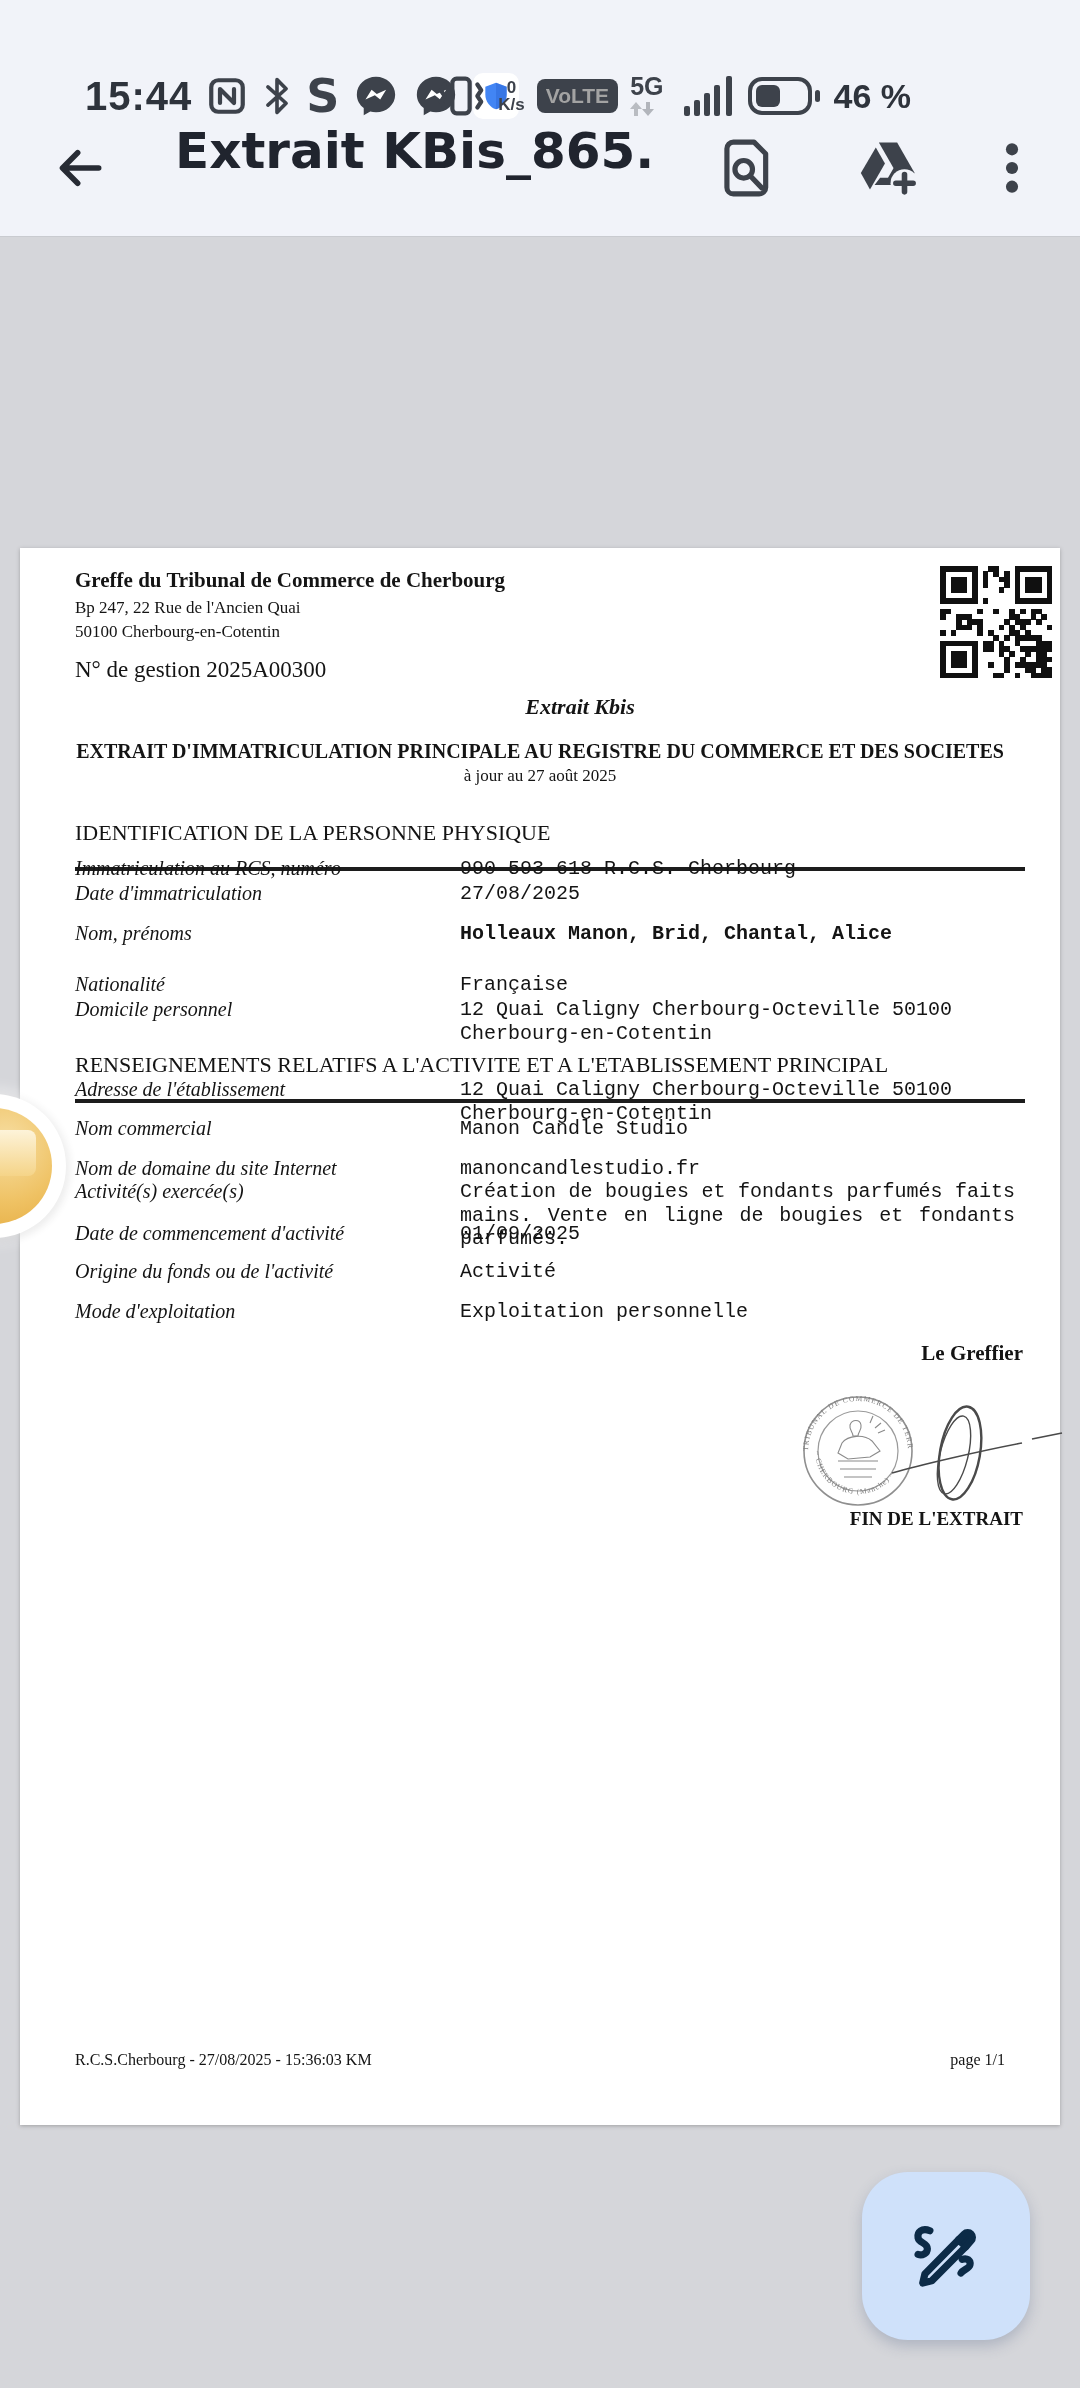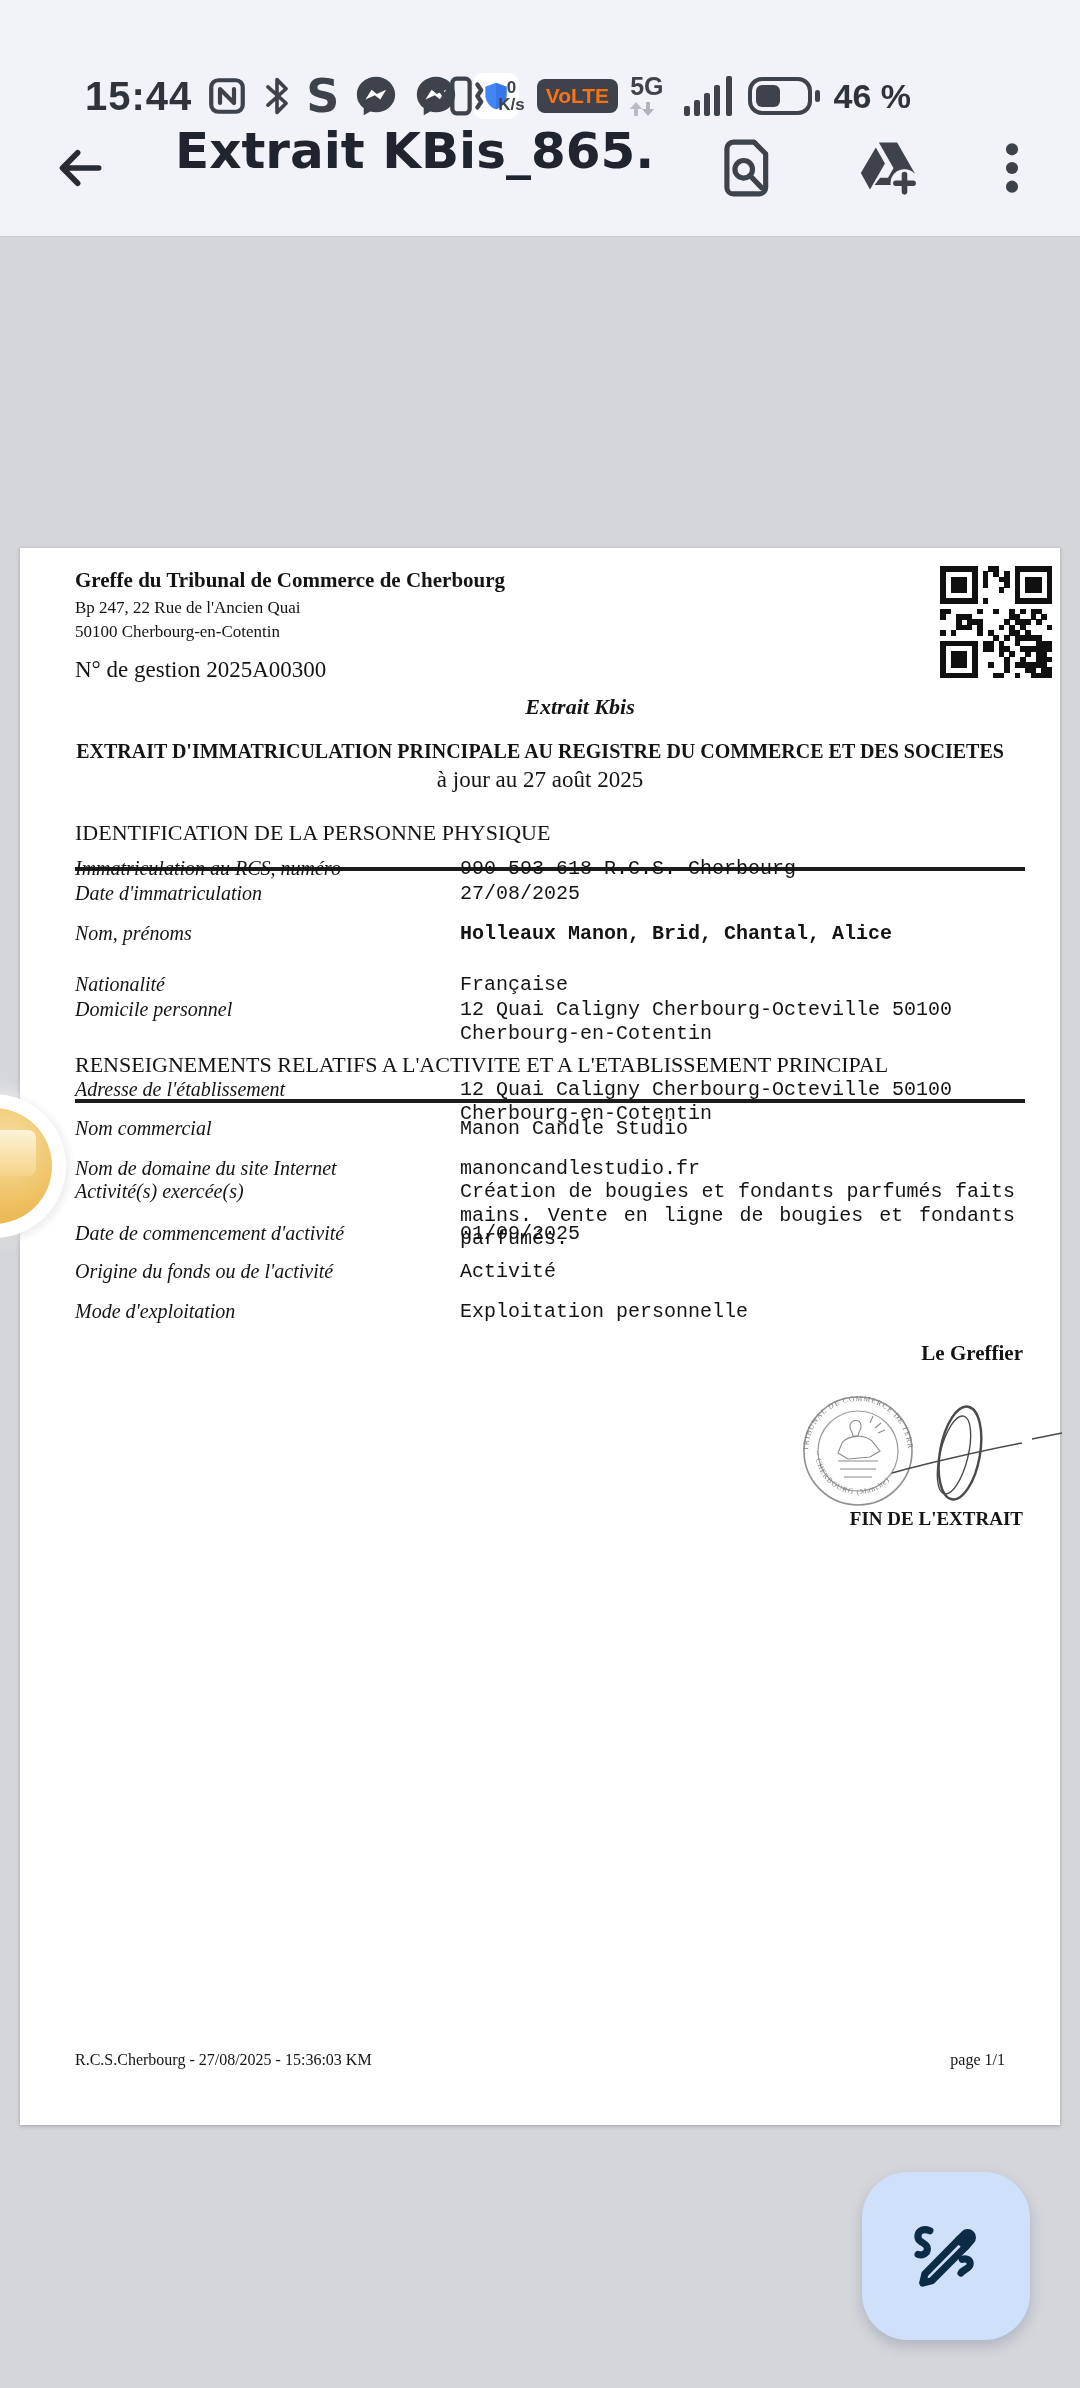--- a/index.html
+++ b/index.html
@@ -11,21 +11,21 @@
           border-bottom:1px solid #c9cbd0;z-index:5;}
   .statusbar{position:absolute;left:0;top:0;width:979px;height:100px;margin-top:46px;}
   .sb-left{position:absolute;left:85px;top:0;height:100px;display:flex;align-items:center;gap:14px;}
   .sb-right{position:absolute;right:68px;top:0;height:100px;display:flex;align-items:center;gap:12px;}
   .sb-time{font-size:40px;font-weight:bold;color:#2e333c;letter-spacing:1px;}
   .sb-ic{display:flex;align-items:center;justify-content:center;}
   .s-letter{font-size:46px;font-weight:bold;color:#3d424b;font-family:"DejaVu Sans",sans-serif;}
   .shield-tile{width:46px;height:46px;background:#fff;border-radius:10px;display:flex;align-items:center;justify-content:center;}
   .kps{display:flex;flex-direction:column;align-items:center;line-height:1;color:#3d424b;font-weight:bold;}
   .kps .v{font-size:17px;} .kps .u{font-size:17px;}
-  .volte{background:#3d424b;color:#f97316;font-weight:bold;font-size:21px;padding:5px 9px;border-radius:8px;letter-spacing:0;}
+  .volte{background:#3d424b;color:#a3a3a3;font-weight:bold;font-size:21px;padding:5px 9px;border-radius:8px;letter-spacing:0;}
   .sig5g{display:flex;align-items:flex-end;gap:20px;}
   .sig5g .lbl{font-size:25px;font-weight:bold;color:#3d424b;line-height:.8;}
   .battpct{font-size:34px;font-weight:bold;color:#2e333c;}
 
   .appbar{position:absolute;left:0;top:100px;width:1080px;height:136px;}
   .back-btn{position:absolute;left:40px;top:28px;width:80px;height:80px;display:flex;align-items:center;justify-content:center;}
   .app-title{position:absolute;left:175px;top:22px;width:480px;font-size:50px;font-weight:bold;color:#20242e;
              white-space:nowrap;overflow:hidden;font-family:"DejaVu Sans",sans-serif;}
   .ab-ic{position:absolute;top:26px;width:84px;height:84px;display:flex;align-items:center;justify-content:center;}
   .ic-find{left:703px;} .ic-drive{left:846px;} .ic-menu{left:970px;}
@@ -43,21 +43,21 @@
   .issuer-a2{position:absolute;left:55px;top:74px;font-size:17px;}
   .gestion{position:absolute;left:55px;top:108px;font-size:23px;}
 
   .qr{position:absolute;left:920px;top:18px;width:112px;height:112px;}
   .qr svg{width:112px;height:112px;fill:#101010;}
 
   .doc-type{position:absolute;left:0;top:146px;width:1040px;text-align:center;
             font-size:22px;font-weight:bold;font-style:italic;padding-left:40px;}
   .main-title{position:absolute;left:40px;top:192px;width:960px;text-align:center;
               font-size:20px;font-weight:bold;}
-  .as-of{position:absolute;left:0;top:218px;width:1040px;text-align:center;font-size:23px;}
+  .as-of{position:absolute;left:0;top:218px;width:1040px;text-align:center;font-size:17px;}
 
   .sec-head{position:absolute;left:55px;width:950px;font-size:22px;font-weight:normal;
             padding-bottom:21px;border-bottom:4px solid #1c1c1c;}
   .sec1{top:272px;} .sec2{top:492px;margin-top:12px;}
 
   .row{position:absolute;left:55px;width:950px;font-size:20px;}
   .row .lab{display:inline-block;width:385px;font-style:italic;vertical-align:top;}
   .row .val{display:inline-block;width:555px;vertical-align:top;font-family:Liberation Mono, monospace;}
   .row .val.just{text-align:justify;}
   .val-bold{font-weight:bold;}

